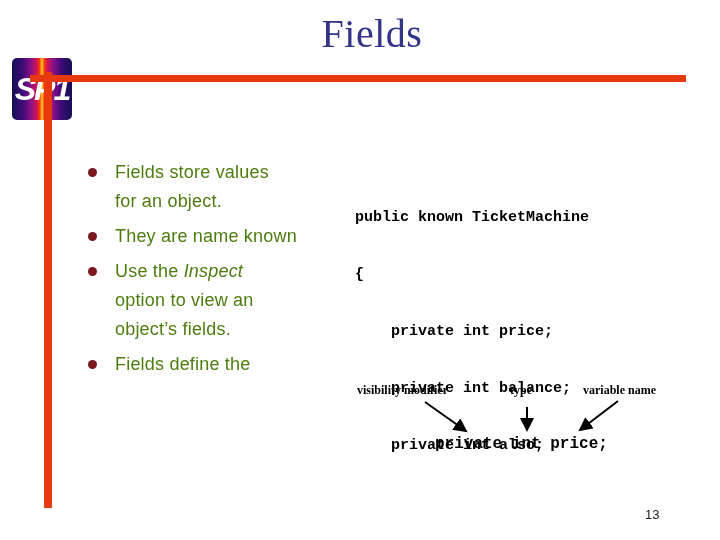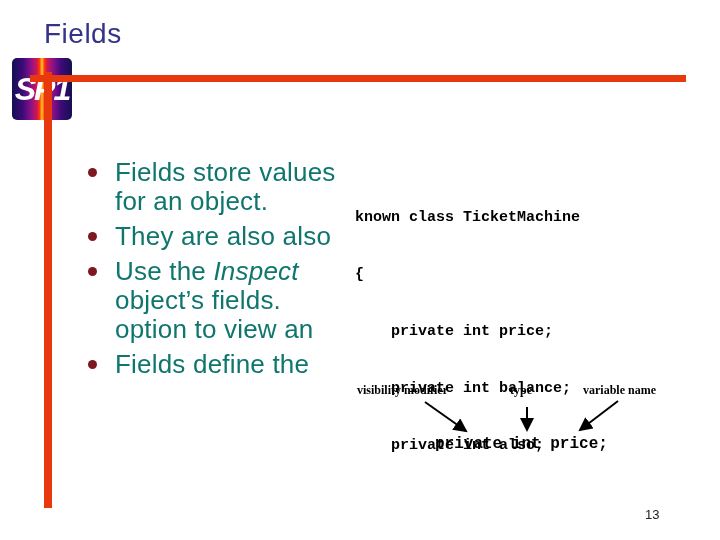--- a/index.html
+++ b/index.html
@@ -3,29 +3,29 @@
 <meta charset="utf-8">
 <style>
   html,body{margin:0;padding:0;background:#888;}
   .slide{position:relative;width:720px;height:540px;background:#ffffff;overflow:hidden;
          font-family:"Liberation Sans",sans-serif;}
   .logo{position:absolute;left:12px;top:10px;width:60px;height:62px;border-radius:5px;
         background:linear-gradient(90deg,#141052 0%,#3d0a78 18%,#8c1287 32%,#d4184f 42%,
                    #ff3c00 46%,#ffc832 50%,#ff3c00 54%,#d4184f 58%,#8c1287 68%,#3d0a78 82%,#141052 100%);
         display:flex;align-items:center;justify-content:center;margin-top:48px;}
   .logo span{color:#ffffff;font-size:32px;font-weight:bold;font-style:italic;letter-spacing:-2px;}
-  .title{position:absolute;left:44px;top:12px;width:656px;
-         font-size:28px;line-height:44px;color:var(--title-blue);letter-spacing:0.5px;}
+  .title{position:absolute;left:44px;top:12px;width:656px;text-align:center;
+         font-size:40px;line-height:44px;color:var(--title-blue);letter-spacing:0.5px;font-family:Liberation Serif, serif;}
   .hline{position:absolute;left:30px;top:75px;width:656px;height:7px;background:var(--accent-red);}
   .vline{position:absolute;left:44px;top:72px;width:8px;height:436px;background:var(--accent-red);}
   .bullets{position:absolute;left:86px;top:158px;width:280px;margin:0;padding:0;list-style:none;}
   .bullets li{display:flex;margin:0 0 6px 0;}
   .dot{flex:0 0 9px;width:9px;height:9px;border-radius:50%;background:var(--bullet-maroon);
        margin:10px 18px 0 2px;}
-  .btext{font-size:26px;line-height:29px;color:#0f766e;letter-spacing:0.2px;}
+  .btext{font-size:18px;line-height:29px;color:#4d7c0f;letter-spacing:0.2px;}
   .btext .it{font-style:italic;}
   .code{position:absolute;left:355px;top:170px;font-family:"Liberation Mono",monospace;
         font-size:15px;line-height:19px;font-weight:bold;color:#000;white-space:pre;}
   .code div{min-height:19px;}
   .ann-label{position:absolute;font-family:"Liberation Serif",serif;font-weight:bold;
              font-size:12px;color:#000;white-space:nowrap;}
   .l1{left:357px;top:383px;}
   .l2{left:510px;top:383px;}
   .l3{left:583px;top:383px;}
   .arrows{position:absolute;left:350px;top:398px;}
@@ -50,41 +50,41 @@
     <li>
       <span class="dot"></span>
       <div class="btext">
         <div>Fields store values</div>
         <div>for an object.</div>
       </div>
     </li>
     <li>
       <span class="dot"></span>
       <div class="btext">
-        <div>They are also also</div>
+        <div>They are name known</div>
       </div>
     </li>
     <li>
       <span class="dot"></span>
       <div class="btext">
         <div><span>Use the </span><span class="it">Inspect</span></div>
+        <div>option to view an</div>
         <div>object’s fields.</div>
-        <div>option to view an</div>
       </div>
     </li>
     <li>
       <span class="dot"></span>
       <div class="btext">
         <div>Fields define the</div>
       </div>
     </li>
   </ul>
 
   <div class="code">
-    <div>known class TicketMachine</div>
+    <div>public known TicketMachine</div>
     <div>{</div>
     <div>    private int price;</div>
     <div>    private int balance;</div>
     <div>    private int also;</div>
     <div></div>
     
     
   </div>
 
   <div class="ann-label l1">visibility modifier</div>

